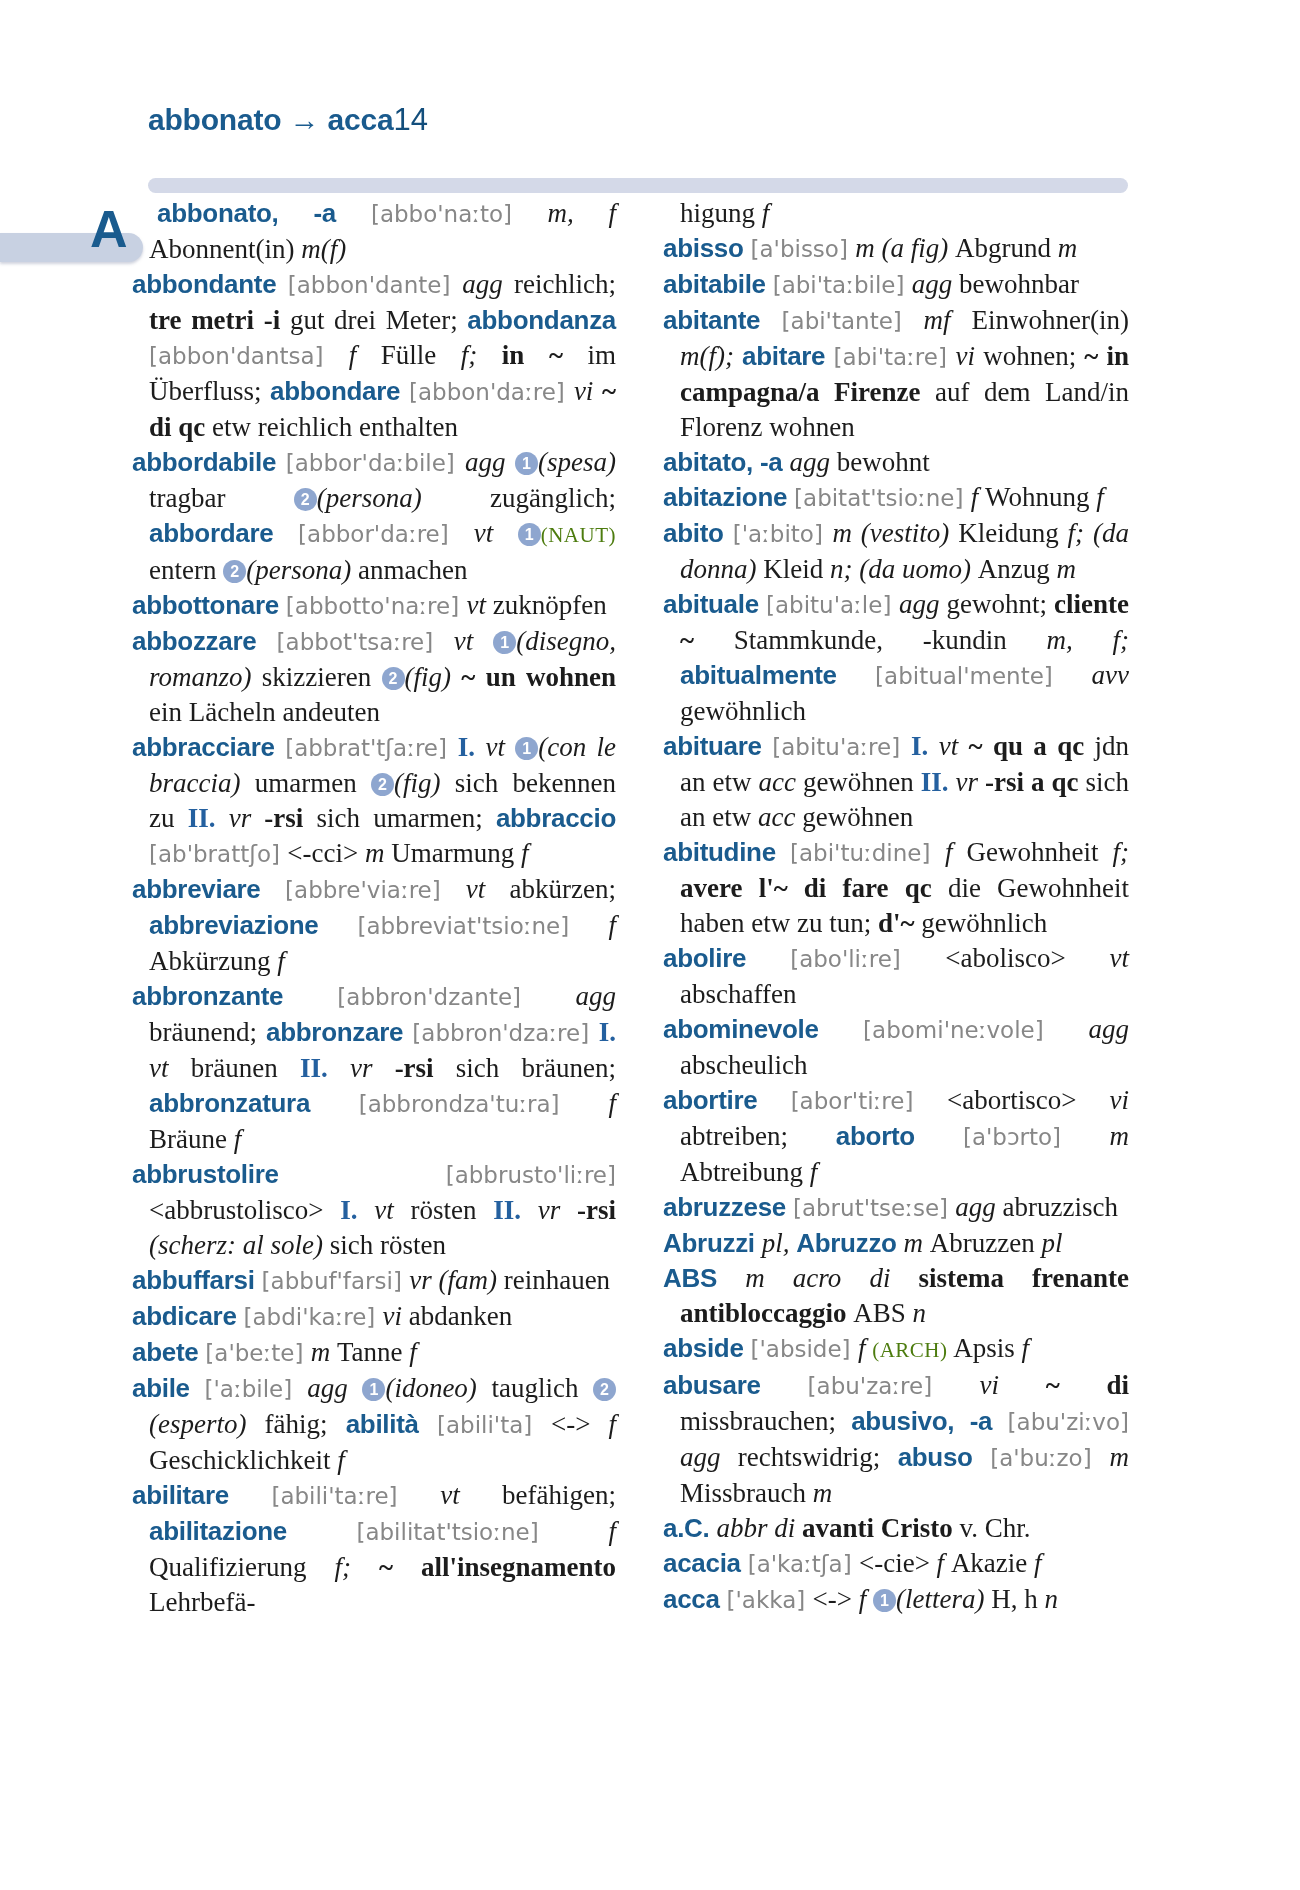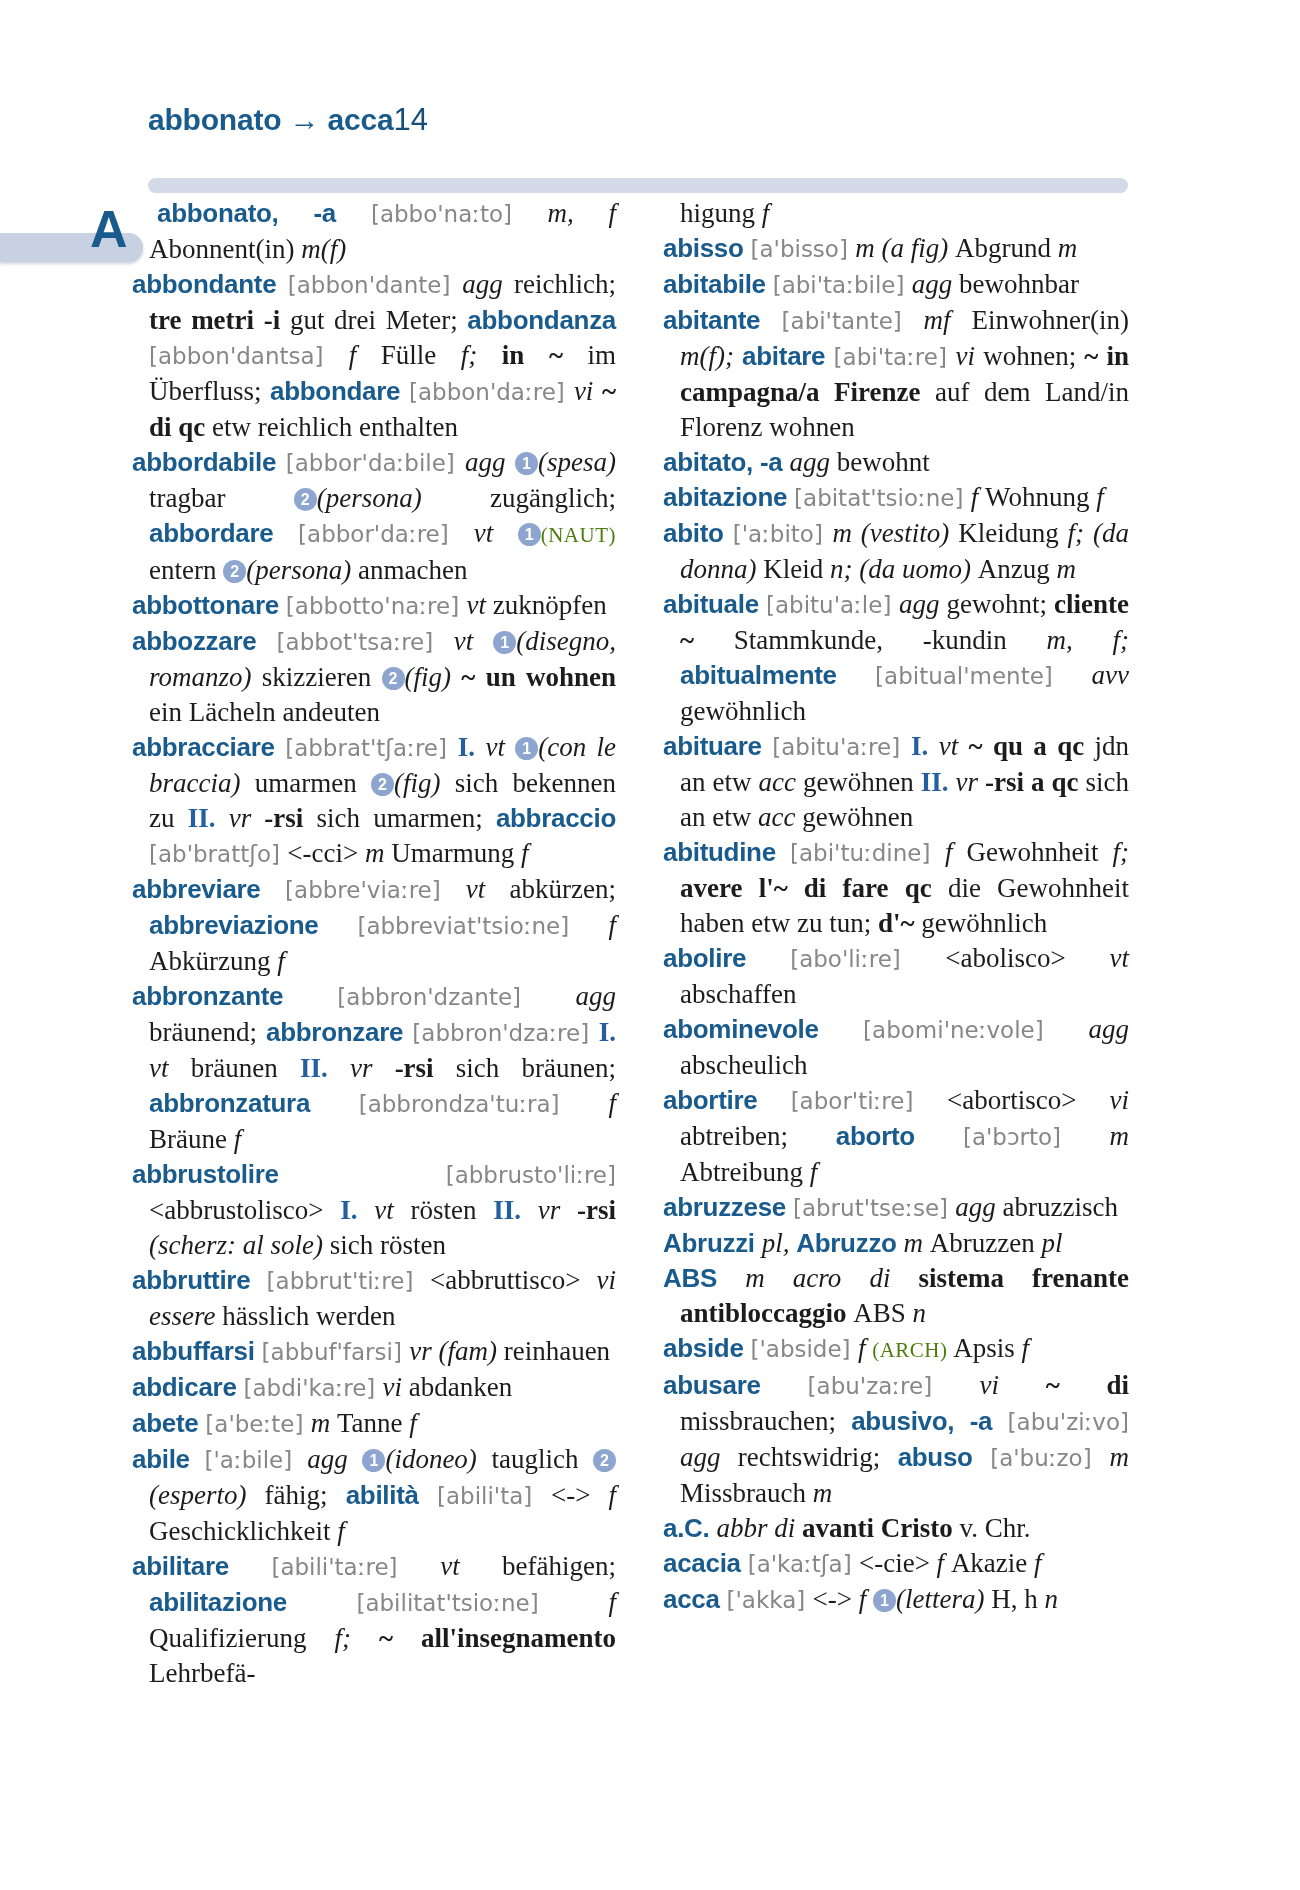--- a/index.html
+++ b/index.html
@@ -64,21 +64,20 @@
 <div class="col colL" id="col-left">
     <p class="entry first"><span class="hw">abbonato, -a </span><span class="ph">[abbo'naːto] </span><span class="it">m, f </span><span class="tx">Abonnent(in) </span><span class="it">m(f)</span></p>
     <p class="entry"><span class="hw">abbondante </span><span class="ph">[abbon'dante] </span><span class="it">agg </span><span class="tx">reichlich; </span><span class="b">tre metri -i </span><span class="tx">gut drei Meter; </span><span class="hw">abbondanza </span><span class="ph">[abbon'dantsa] </span><span class="it">f </span><span class="tx">Fülle </span><span class="it">f; </span><span class="b">in ~ </span><span class="tx">im Überfluss; </span><span class="hw">abbondare </span><span class="ph">[abbon'daːre] </span><span class="it">vi </span><span class="b">~ di qc </span><span class="tx">etw reichlich enthalten</span></p>
     <p class="entry"><span class="hw">abbordabile </span><span class="ph">[abbor'daːbile] </span><span class="it">agg </span><span class="n">1</span><span class="it">(spesa) </span><span class="tx">tragbar </span><span class="n">2</span><span class="it">(persona) </span><span class="tx">zugänglich; </span><span class="hw">abbordare </span><span class="ph">[abbor'daːre] </span><span class="it">vt </span><span class="n">1</span><span class="sc">(NAUT) </span><span class="tx">entern </span><span class="n">2</span><span class="it">(persona) </span><span class="tx">anmachen</span></p>
     <p class="entry"><span class="hw">abbottonare </span><span class="ph">[abbotto'naːre] </span><span class="it">vt </span><span class="tx">zuknöpfen</span></p>
     <p class="entry"><span class="hw">abbozzare </span><span class="ph">[abbot'tsaːre] </span><span class="it">vt </span><span class="n">1</span><span class="it">(disegno, romanzo) </span><span class="tx">skizzieren </span><span class="n">2</span><span class="it">(fig) </span><span class="b">~ un wohnen </span><span class="tx">ein Lächeln andeuten</span></p>
     <p class="entry"><span class="hw">abbracciare </span><span class="ph">[abbrat'tʃaːre] </span><span class="rom">I. </span><span class="it">vt </span><span class="n">1</span><span class="it">(con le braccia) </span><span class="tx">umarmen </span><span class="n">2</span><span class="it">(fig) </span><span class="tx">sich bekennen zu </span><span class="rom">II. </span><span class="it">vr </span><span class="b">-rsi </span><span class="tx">sich umarmen; </span><span class="hw">abbraccio </span><span class="ph">[ab'brattʃo] </span><span class="tx">&lt;-cci&gt; </span><span class="it">m </span><span class="tx">Umarmung </span><span class="it">f</span></p>
     <p class="entry"><span class="hw">abbreviare </span><span class="ph">[abbre'viaːre] </span><span class="it">vt </span><span class="tx">abkürzen; </span><span class="hw">abbreviazione </span><span class="ph">[abbreviat'tsioːne] </span><span class="it">f </span><span class="tx">Abkürzung </span><span class="it">f</span></p>
     <p class="entry"><span class="hw">abbronzante </span><span class="ph">[abbron'dzante] </span><span class="it">agg </span><span class="tx">bräunend; </span><span class="hw">abbronzare </span><span class="ph">[abbron'dzaːre] </span><span class="rom">I. </span><span class="it">vt </span><span class="tx">bräunen </span><span class="rom">II. </span><span class="it">vr </span><span class="b">-rsi </span><span class="tx">sich bräunen; </span><span class="hw">abbronzatura </span><span class="ph">[abbrondza'tuːra] </span><span class="it">f </span><span class="tx">Bräune </span><span class="it">f</span></p>
     <p class="entry"><span class="hw">abbrustolire </span><span class="ph">[abbrusto'liːre] </span><span class="tx">&lt;abbrustolisco&gt; </span><span class="rom">I. </span><span class="it">vt </span><span class="tx">rösten </span><span class="rom">II. </span><span class="it">vr </span><span class="b">-rsi </span><span class="it">(scherz: al sole) </span><span class="tx">sich rösten</span></p>
-    <p class="entry"><span class="hw">abbruttire </span><span class="ph">[abbrut'tiːre] </span><span class="tx">&lt;abbruttisco&gt; </span><span class="it">vi essere </span><span class="tx">hässlich werden</span></p>
     <p class="entry"><span class="hw">abbuffarsi </span><span class="ph">[abbuf'farsi] </span><span class="it">vr </span><span class="it">(fam) </span><span class="tx">reinhauen</span></p>
     <p class="entry"><span class="hw">abdicare </span><span class="ph">[abdi'kaːre] </span><span class="it">vi </span><span class="tx">abdanken</span></p>
     <p class="entry"><span class="hw">abete </span><span class="ph">[a'beːte] </span><span class="it">m </span><span class="tx">Tanne </span><span class="it">f</span></p>
     <p class="entry"><span class="hw">abile </span><span class="ph">['aːbile] </span><span class="it">agg </span><span class="n">1</span><span class="it">(idoneo) </span><span class="tx">tauglich </span><span class="n">2</span><span class="it">(esperto) </span><span class="tx">fähig; </span><span class="hw">abilità </span><span class="ph">[abili'ta] </span><span class="tx">&lt;-&gt; </span><span class="it">f </span><span class="tx">Geschicklichkeit </span><span class="it">f</span></p>
     <p class="entry"><span class="hw">abilitare </span><span class="ph">[abili'taːre] </span><span class="it">vt </span><span class="tx">befähigen; </span><span class="hw">abilitazione </span><span class="ph">[abilitat'tsioːne] </span><span class="it">f </span><span class="tx">Qualifizierung </span><span class="it">f; </span><span class="b">~ all'insegnamento </span><span class="tx">Lehrbefä-</span></p>
   </div>
 <div class="col colR" id="col-right">
     <p class="entry cont"><span class="tx">higung </span><span class="it">f</span></p>
     <p class="entry"><span class="hw">abisso </span><span class="ph">[a'bisso] </span><span class="it">m </span><span class="it">(a fig) </span><span class="tx">Abgrund </span><span class="it">m</span></p>
     <p class="entry"><span class="hw">abitabile </span><span class="ph">[abi'taːbile] </span><span class="it">agg </span><span class="tx">bewohnbar</span></p>

